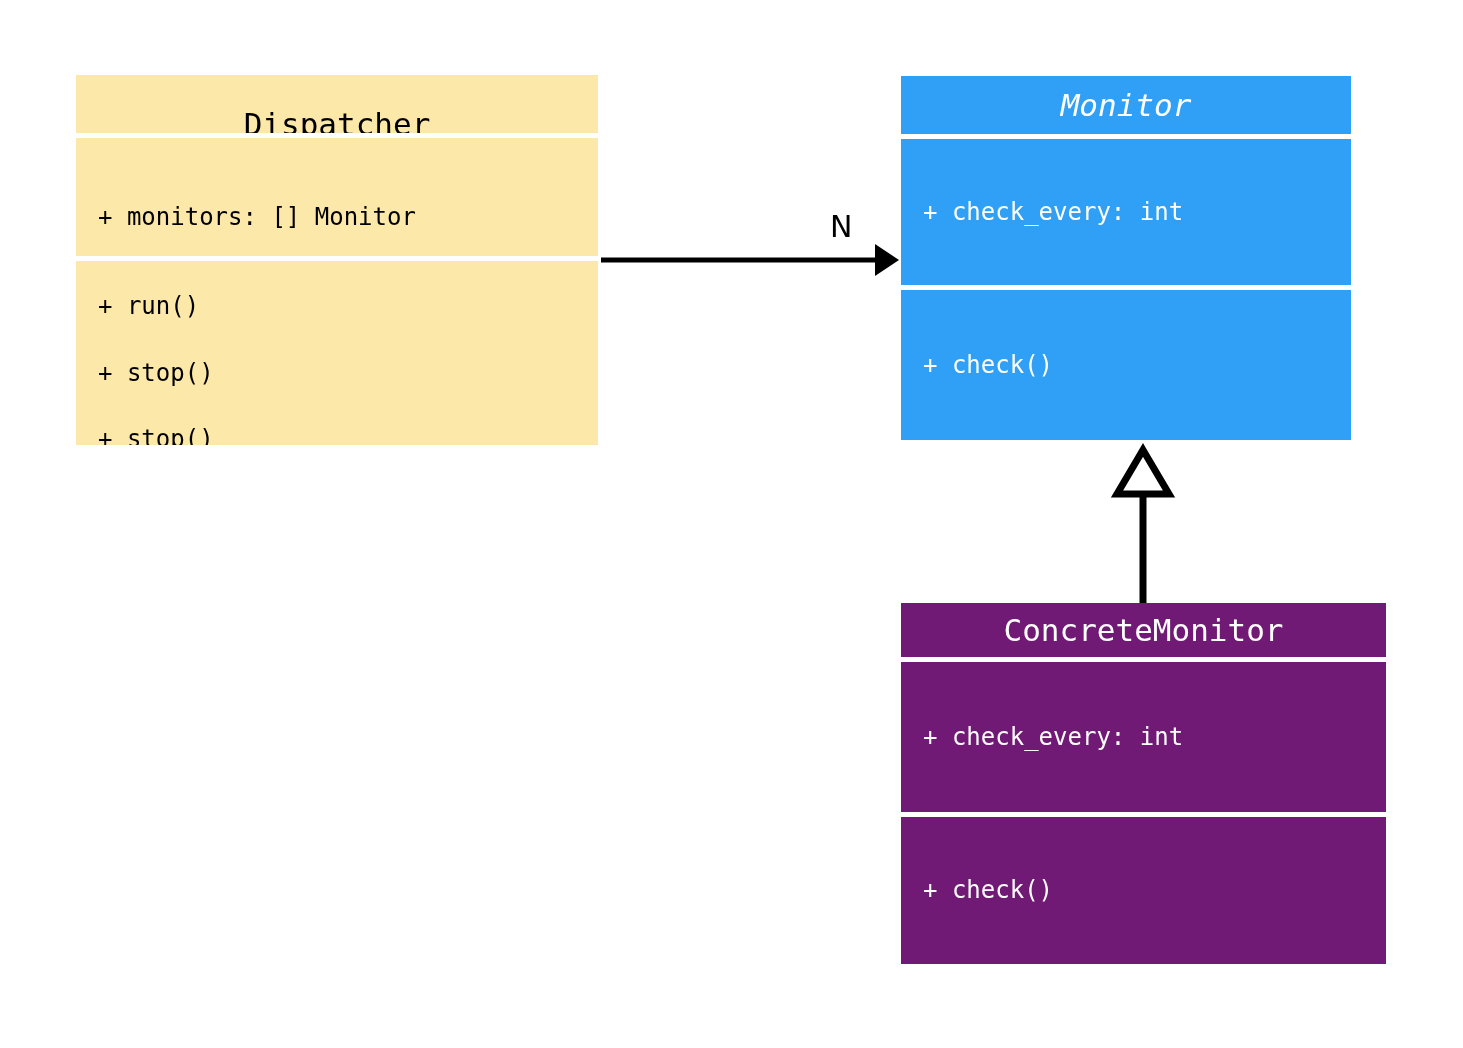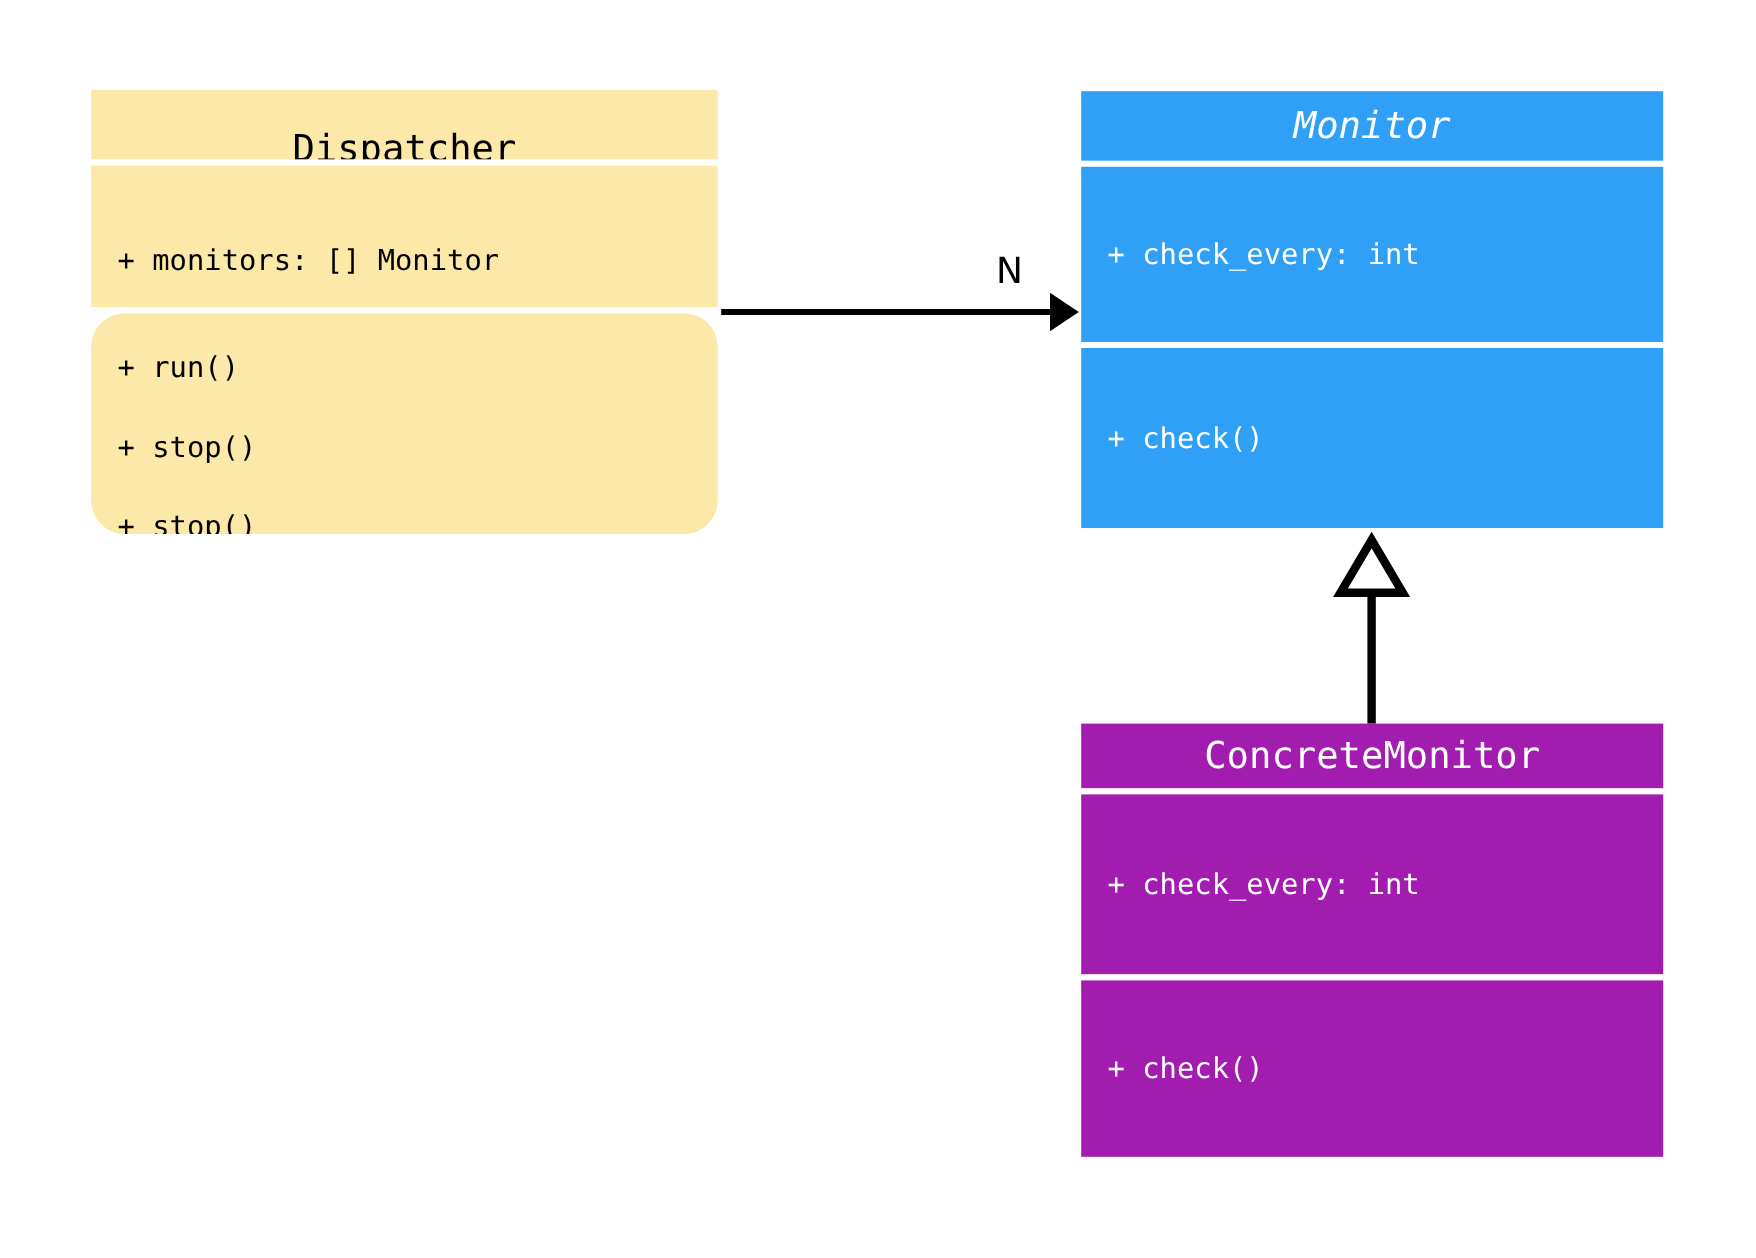--- a/index.html
+++ b/index.html
@@ -68,46 +68,46 @@
     left: 76px;
     top: 75px;
     width: 522px;
     height: 370px;
   }
   #dispatcher .compartment { background: #fce8a8; }
   #dispatcher .class-title,
   #dispatcher .member { color: #000000; margin-top: 40px; }
   #dispatcher .c-title  { height: 58px; }
   #dispatcher .c-attrs  { height: 118px; }
-  #dispatcher .c-ops    { height: 184px; border-radius: 28px; }
+  #dispatcher .c-ops    { height: 184px; }
   #dispatcher .gap      { height: 5px; }
 
   
   #monitor {
     left: 901px;
     top: 76px;
-    width: 485px;
+    width: 450px;
     height: 364px;
   }
   #monitor .compartment { background: #2fa0f5; }
   #monitor .class-title,
   #monitor .member { color: #ffffff; }
   #monitor .c-title { height: 58px; }
   #monitor .c-attrs { height: 146px; }
   #monitor .c-ops   { height: 150px; }
   #monitor .gap     { height: 5px; }
 
   
   #concrete-monitor {
     left: 901px;
     top: 603px;
     width: 485px;
     height: 365px;
   }
-  #concrete-monitor .compartment { background: #a21caf; }
+  #concrete-monitor .compartment { background: #701a75; }
   #concrete-monitor .class-title,
   #concrete-monitor .member { color: #ffffff; }
   #concrete-monitor .c-title { height: 54px; }
   #concrete-monitor .c-attrs { height: 150px; }
   #concrete-monitor .c-ops   { height: 147px; }
   #concrete-monitor .gap     { height: 5px; }
 
   
   .connector {
     position: absolute;

